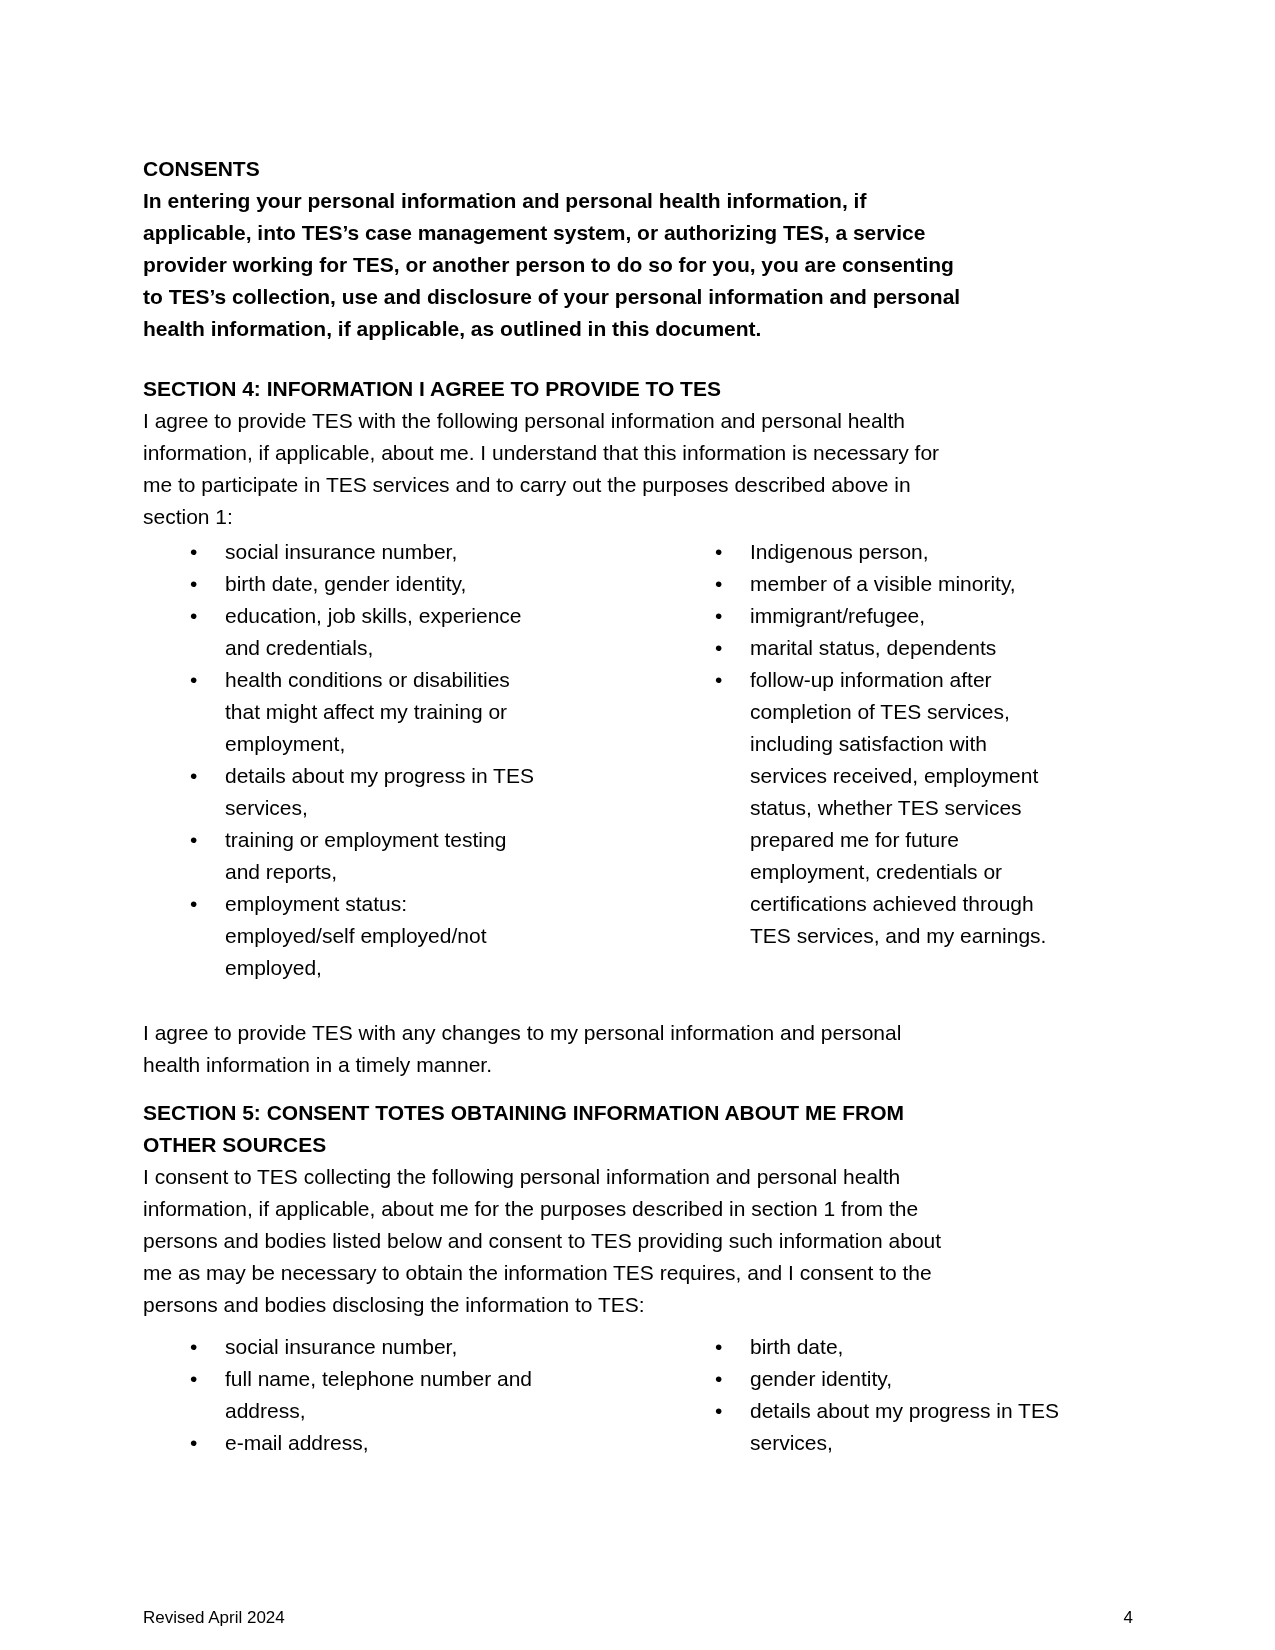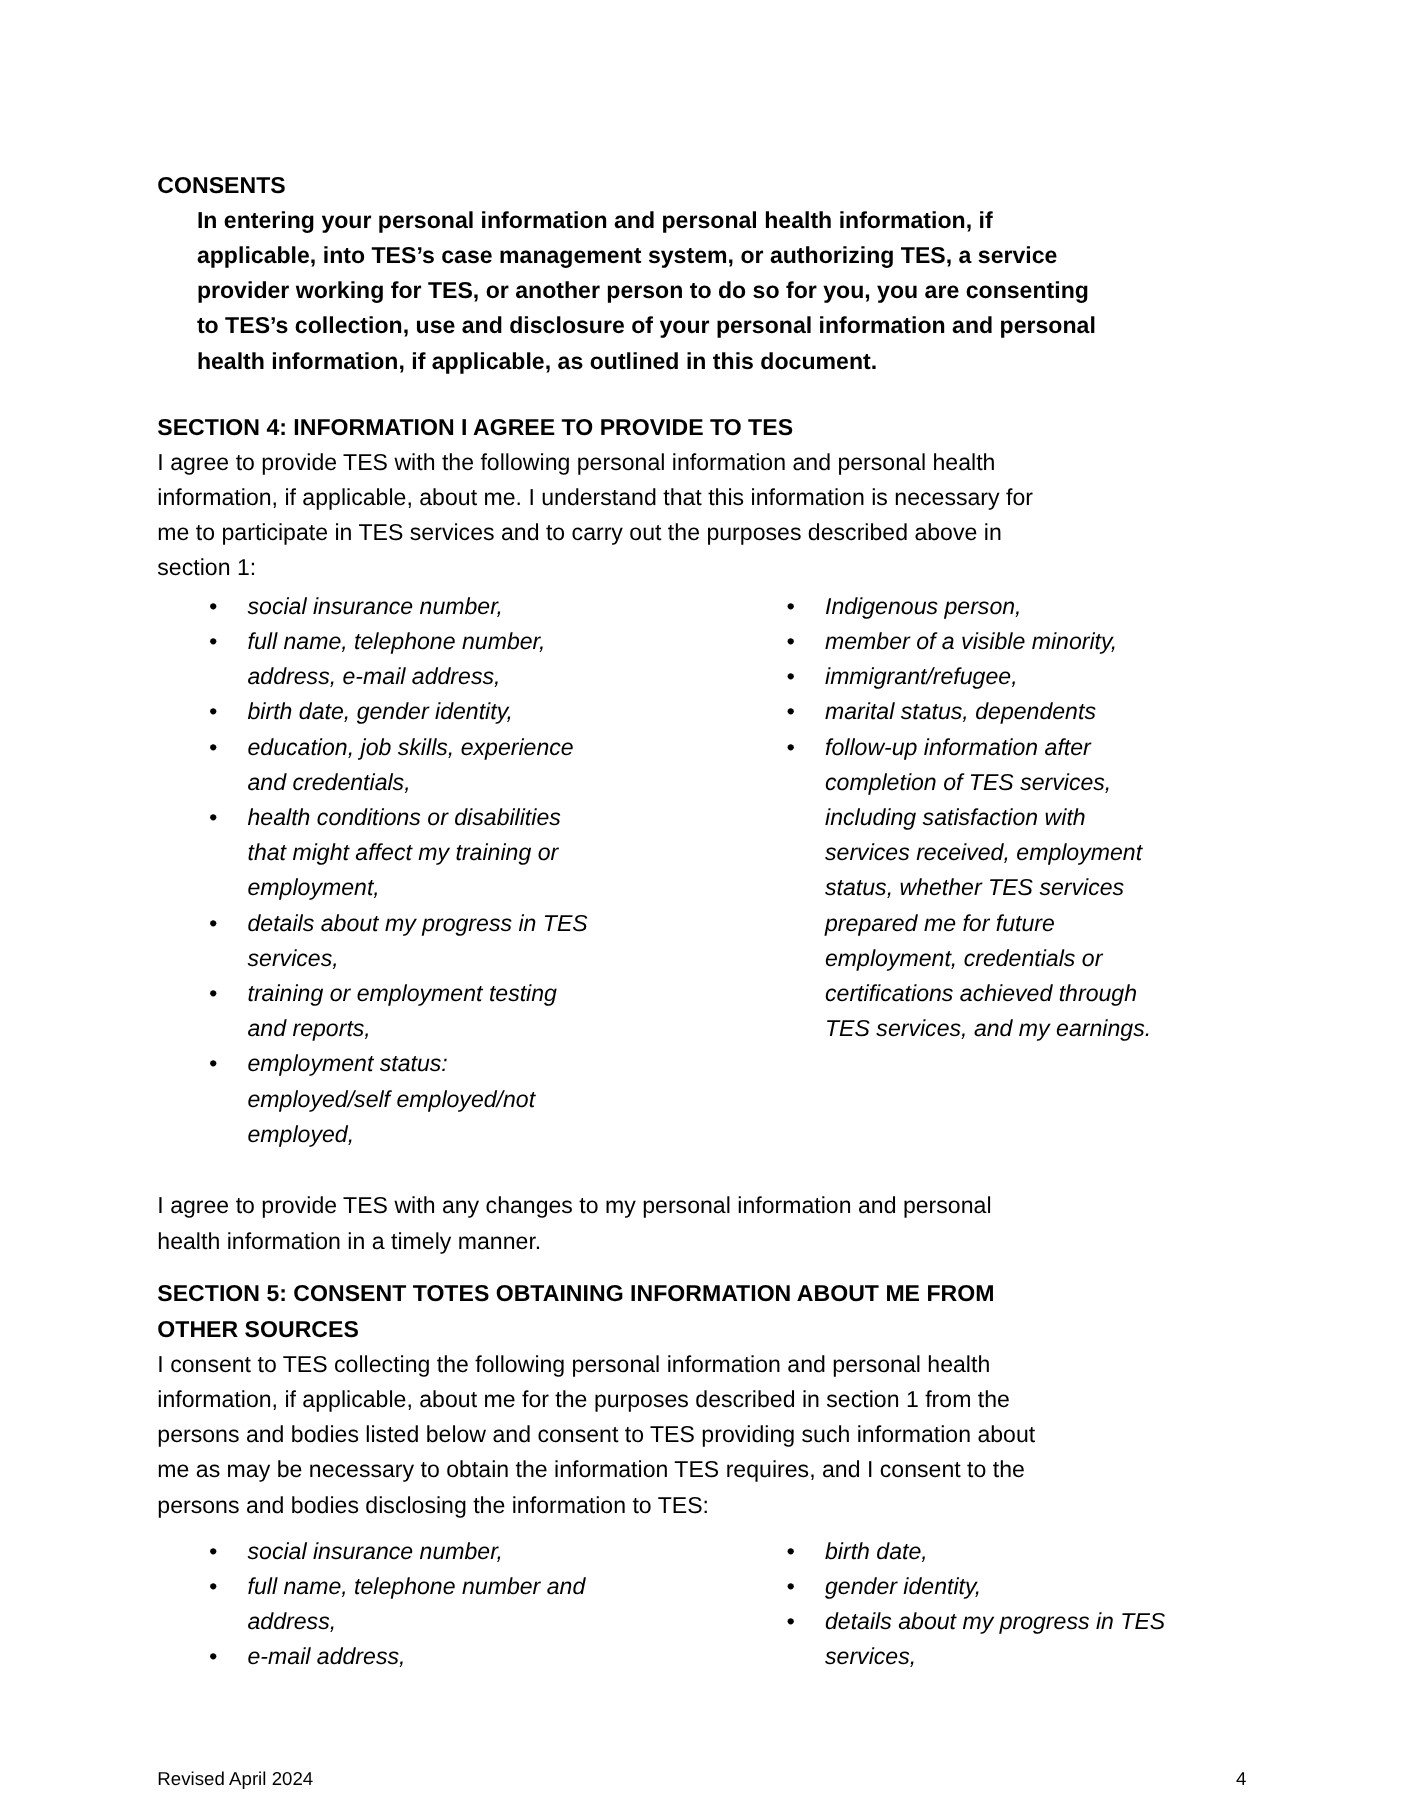--- a/index.html
+++ b/index.html
@@ -12,33 +12,32 @@
     box-sizing: border-box;
     padding: 153px 142px 0 143px;
     background: #ffffff;
     color: #000000;
     font-family: "Liberation Sans", sans-serif;
     font-size: 21px;
     line-height: 32px;
     overflow: hidden;
   }
   .para { margin: 0; white-space: pre-line; }
-  .bold { font-weight: bold; margin-left: 36px; }
+  .bold { font-weight: bold; }
   .heading { font-weight: bold; margin: 0; white-space: pre-line; }
   .s4-title { margin-top: 28px; }
   .columns { display: flex; margin-top: 3px; }
   .columns.second { margin-top: 10px; }
   .col-left { width: 507px; flex: 0 0 507px; }
   .col-right { flex: 1 1 auto; }
   ul.bullets { margin: 0; padding: 0; list-style: none; }
   ul.bullets li {
     position: relative;
     padding-left: 82px;
     white-space: pre-line;
-    font-style: italic;
   }
   ul.bullets li::before {
     content: "\2022";
     position: absolute;
     left: 47px;
     top: 0;
   }
   .col-right ul.bullets li { padding-left: 100px; }
   .col-right ul.bullets li::before { left: 65px; }
   .s4-closing { margin-top: 33px; }
@@ -71,22 +70,20 @@
 
   <div class="para">I agree to provide TES with the following personal information and personal health
 information, if applicable, about me. I understand that this information is necessary for
 me to participate in TES services and to carry out the purposes described above in
 section 1:</div>
 
   <div class="columns">
     <div class="col-left">
       <ul class="bullets">
           <li>social insurance number,</li>
-          <li>full name, telephone number,
-address, e-mail address,</li>
           <li>birth date, gender identity,</li>
           <li>education, job skills, experience
 and credentials,</li>
           <li>health conditions or disabilities
 that might affect my training or
 employment,</li>
           <li>details about my progress in TES
 services,</li>
           <li>training or employment testing
 and reports,</li>

